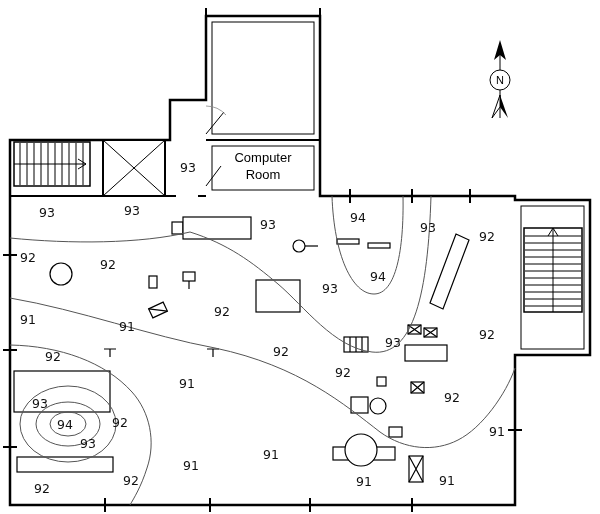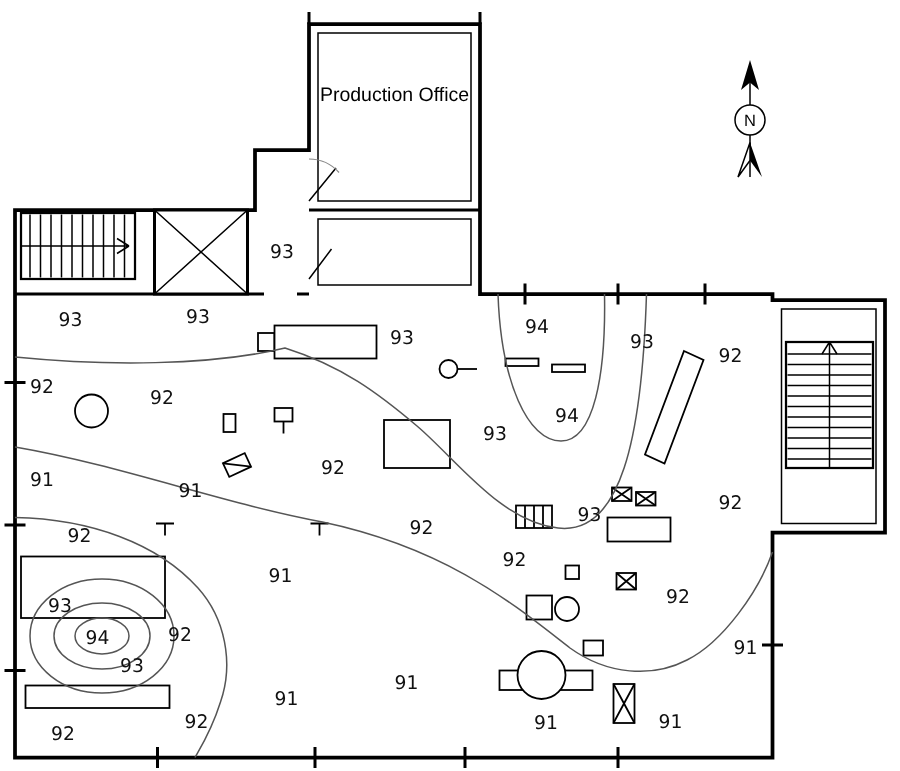--- a/index.html
+++ b/index.html
@@ -155,14 +155,14 @@
       <text x="497" y="436">91</text>
       <text x="271" y="459">91</text>
       <text x="191" y="470">91</text>
       <text x="42" y="493">92</text>
       <text x="131" y="485">92</text>
       <text x="364" y="486">91</text>
       <text x="447" y="485">91</text>
     </g>
   </svg>
 
-  <div class="room-label" style="left:213px;top:55px;width:100px;">Production Office</div>
+  <div class="room-label" style="left:223px;top:150px;width:80px;">Computer Room</div>
 </div>
 
 </body></html>

